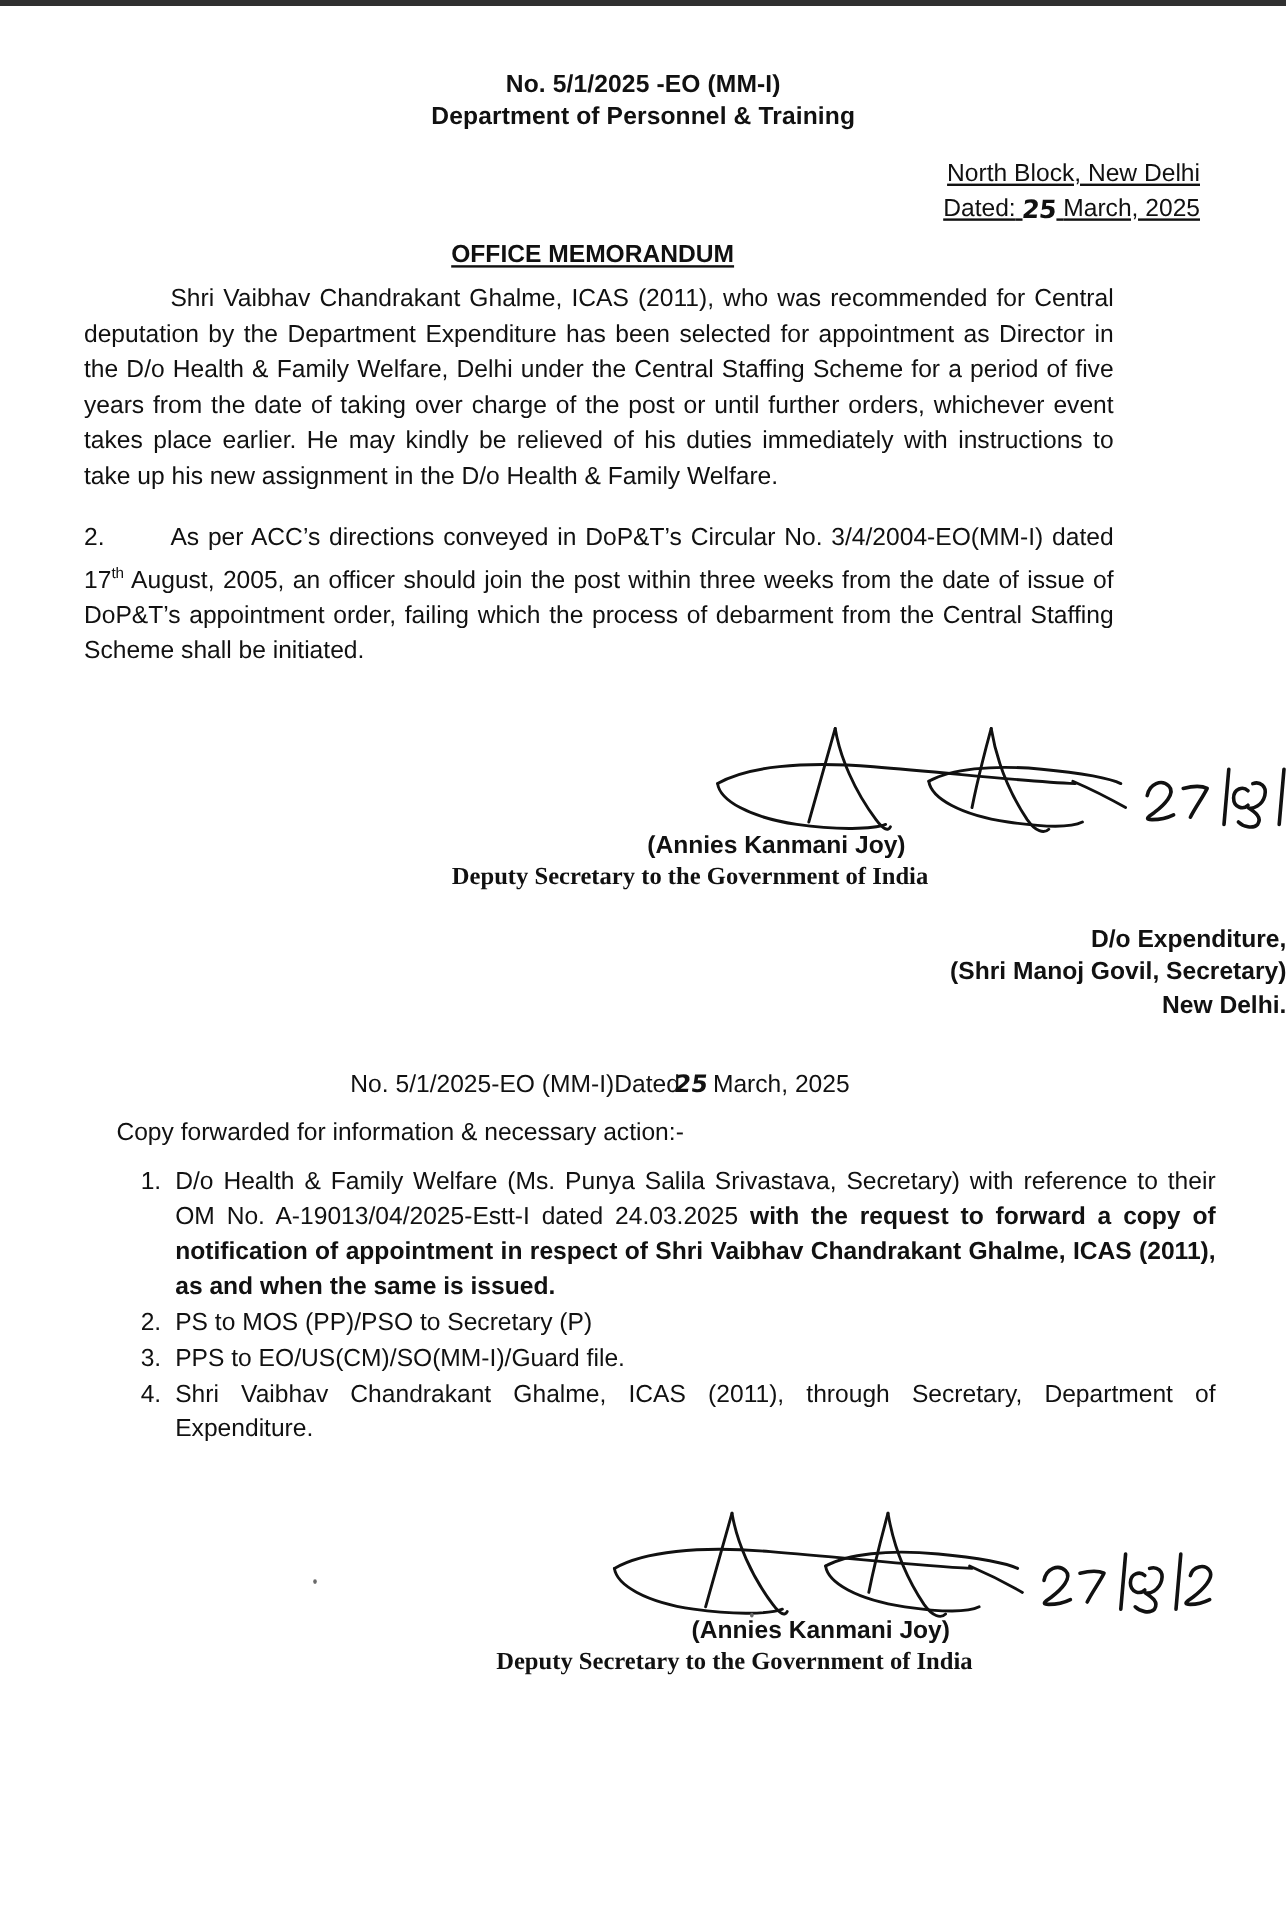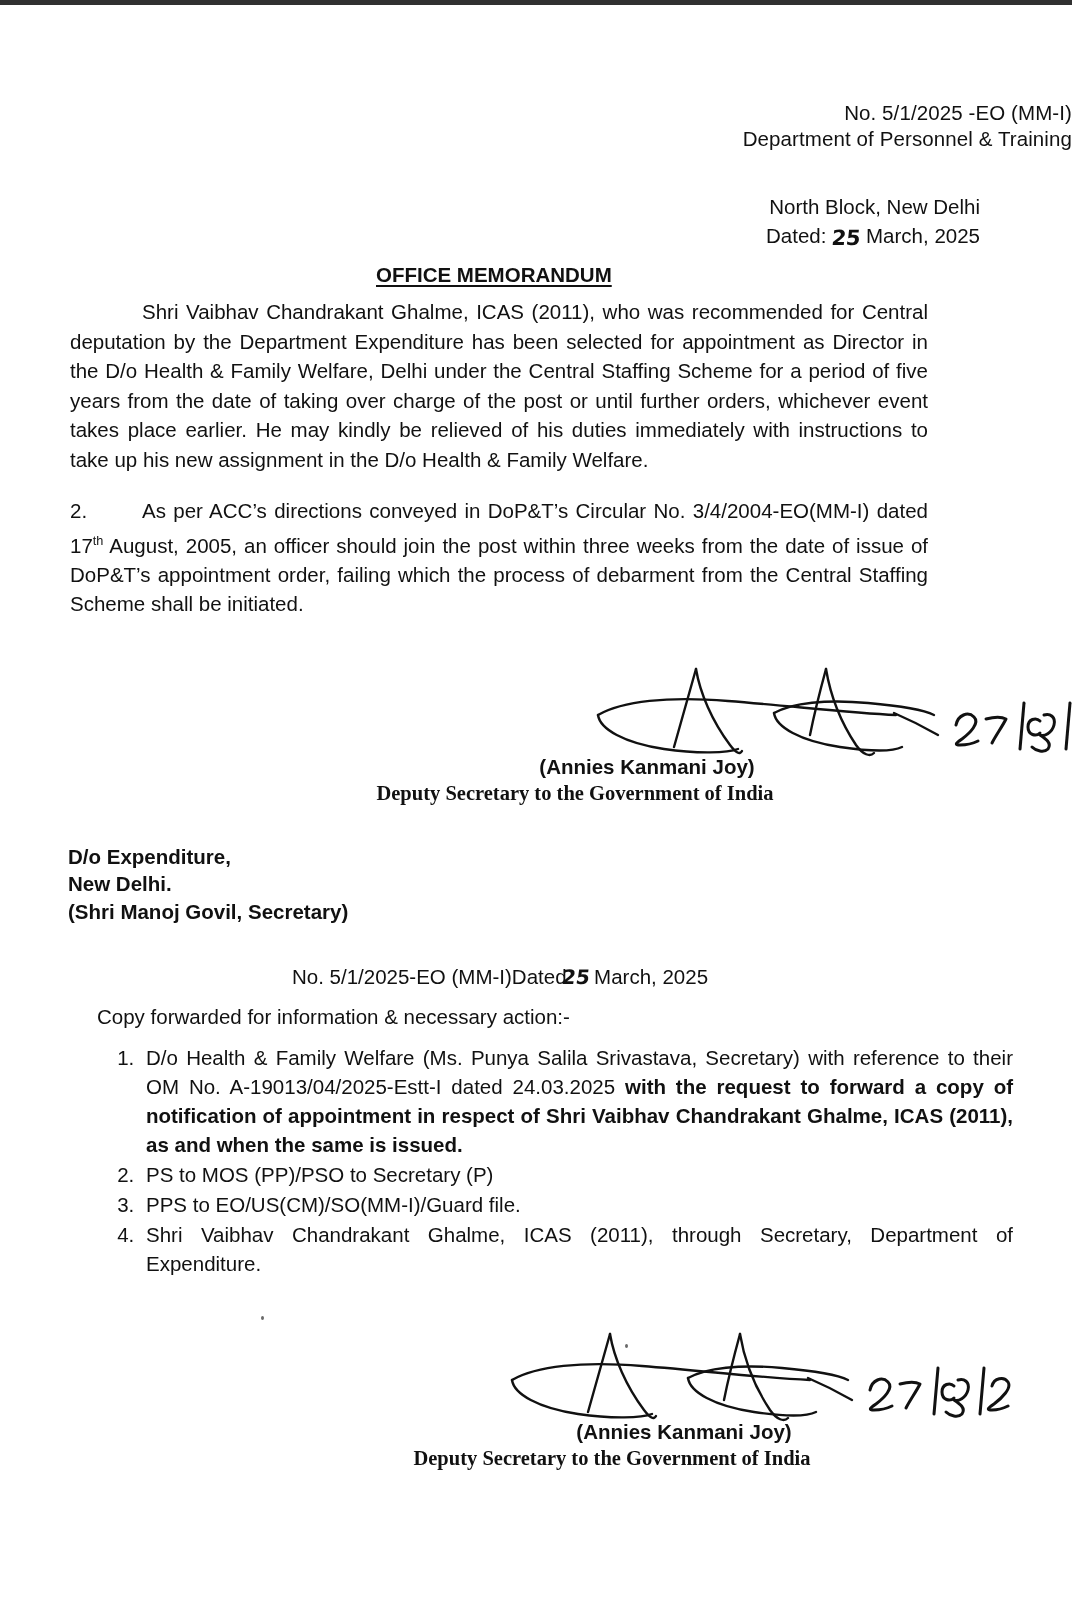--- a/index.html
+++ b/index.html
@@ -29,36 +29,37 @@
   }
   .content {
     position: absolute;
     top: 0; left: 0;
     width: 1072px;
     padding: 0;
   }
 
   
   .letterhead {
-    text-align: right;
-    margin-top: 100px;
-    font-weight: normal;
+    text-align: center;
+    margin-top: 58px;
+    font-weight: bold;
     font-size: 20.5px;
     line-height: 26px;
     letter-spacing: 0.1px;
   }
   .letterhead div { white-space: nowrap; }
 
   
   .place-date {
-    margin-top: 40px;
-    padding-right: 92px;
+    margin-top: 20px;
+    padding-right: 72px;
     text-align: right;
     font-size: 20.5px;
     line-height: 29px;
+    text-decoration: underline;
   }
   .hw {
     font-family: "DejaVu Sans", sans-serif;
     font-weight: bold;
     font-size: 21px;
     letter-spacing: -0.5px;
     display: inline-block;
     transform: skewX(-6deg) translateY(2px);
   }
 
@@ -111,25 +112,26 @@
     text-align: center;
     font-weight: bold;
     font-size: 20.5px;
     line-height: 27px;
     padding-left: 152px;
     font-family: Liberation Serif, serif;
   }
 
   
   .addressee {
-    margin-top: 36px;
+    margin-top: 24px;
     padding-left: 68px;
     font-weight: bold;
     font-size: 20.5px;
     line-height: 27.5px;
+    text-align: right;
   }
 
   
   .ref-row {
     margin-top: 40px;
     padding-left: 68px;
     padding-right: 140px;
     display: flex;
     justify-content: center;
     align-items: baseline;
@@ -237,22 +239,22 @@
           </svg>
         </div>
         <div class="sig-name">(Annies Kanmani Joy)</div>
         <div class="sig-desig">Deputy Secretary to the Government of India</div>
       </div>
 
     </div>
 
     <div class="addressee">
       <div>D/o Expenditure,</div>
+      <div>(Shri Manoj Govil, Secretary)</div>
       <div>New Delhi.</div>
-      <div>(Shri Manoj Govil, Secretary)</div>
     </div>
 
     <div class="ref-row">
       <span>No. 5/1/2025-EO (MM-I)</span>
       <span class="ref-date"><span>Dated</span><span class="hw-overlap">25</span> <span>March, 2025</span></span>
     </div>
 
     <div class="copy-line">Copy forwarded for information &amp; necessary action:-</div>
 
     <ol class="copy-list">

